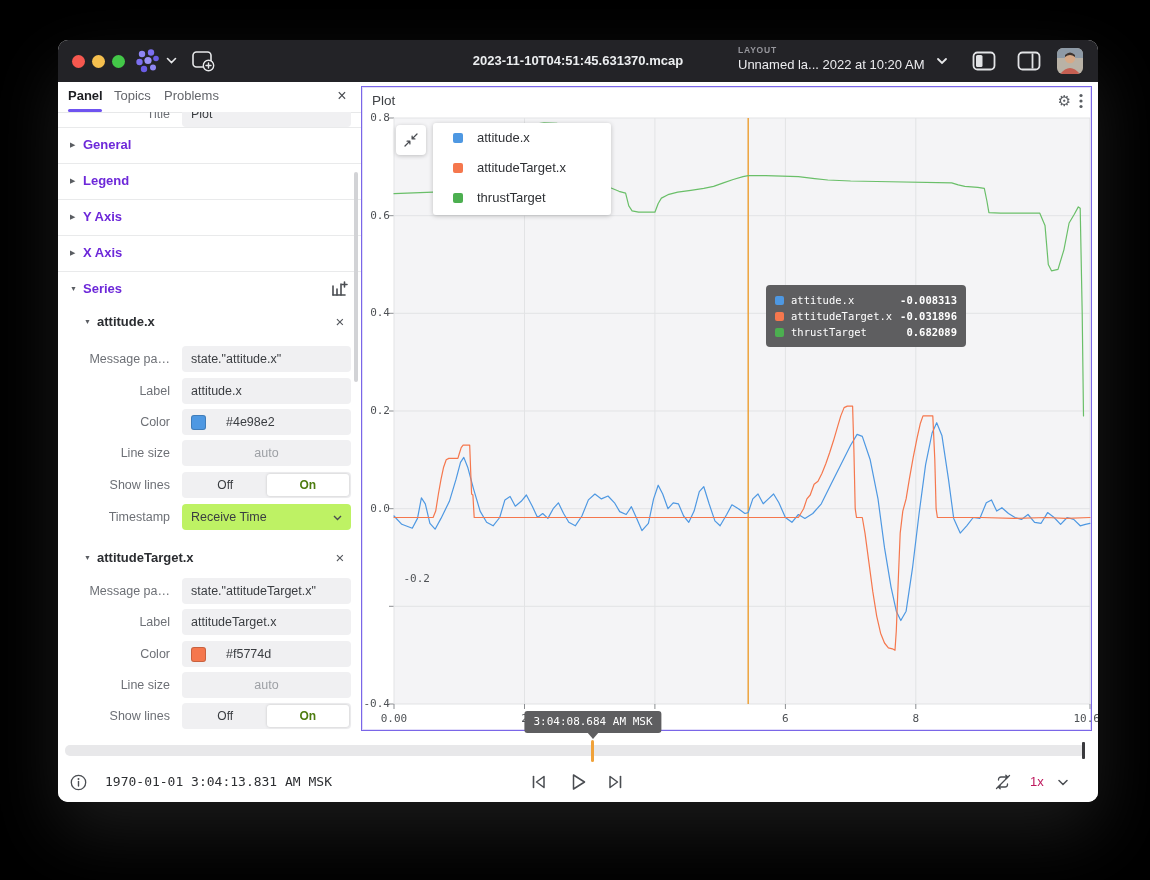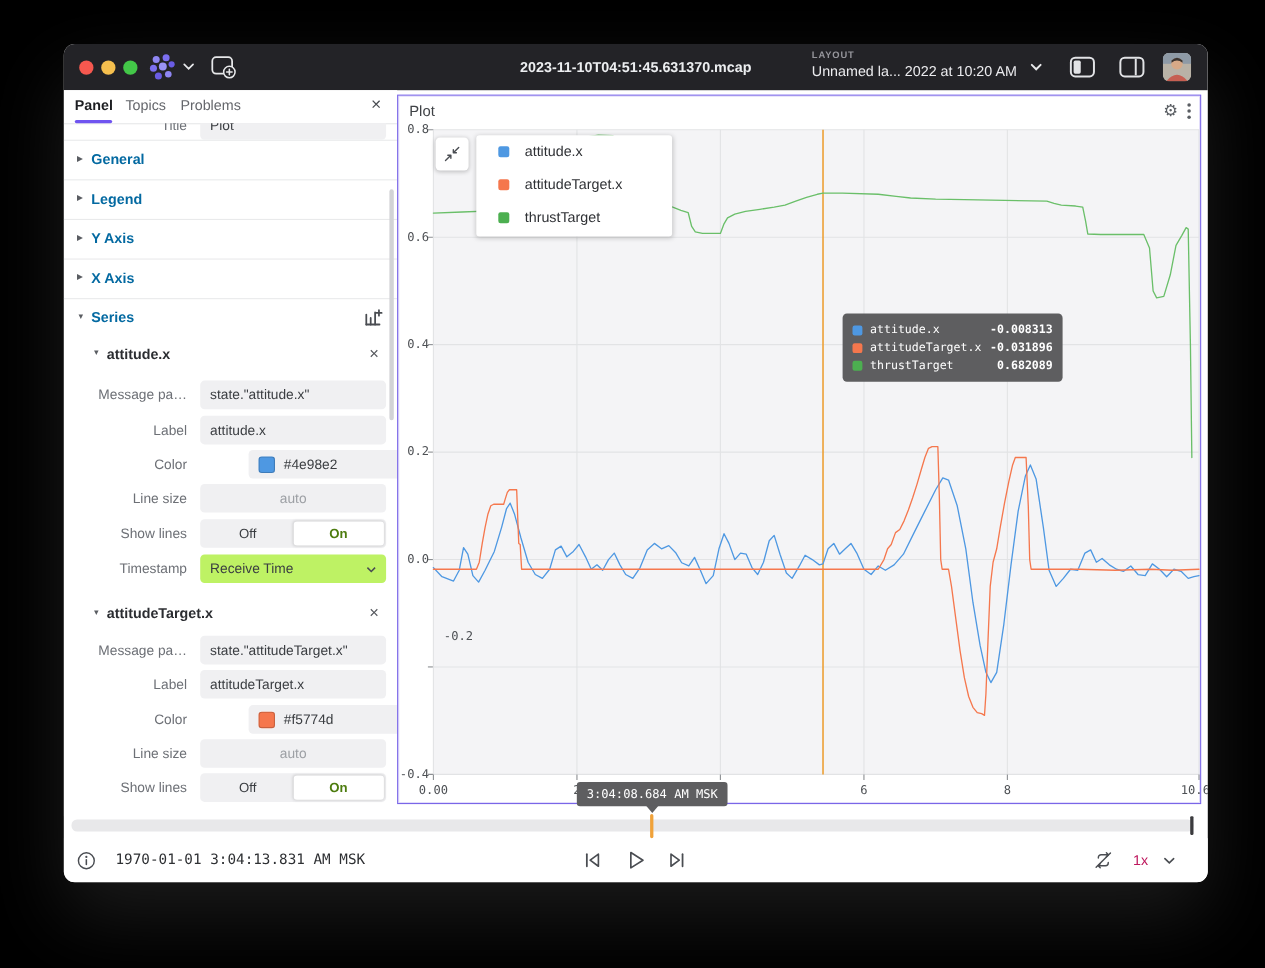--- a/index.html
+++ b/index.html
@@ -21,34 +21,34 @@
   .sidebar{position:absolute;left:0;top:42px;width:303px;bottom:60px;background:#fff;}
   .tabsRow{position:absolute;left:0;top:0;width:100%;height:30px;border-bottom:1px solid #e7e8e9;}
   .tab{position:absolute;top:0;height:27px;line-height:27px;font-size:13px;color:#64666b;cursor:pointer;}
   .tab.active{color:#1d1e22;font-weight:700;}
   .tabUnderline{position:absolute;left:10px;top:27px;width:34px;height:3px;background:#6f54f0;border-radius:2px;}
   .closeX{position:absolute;right:8px;top:3px;width:22px;height:22px;text-align:center;line-height:22px;
     font-size:16px;color:#4a4d52;cursor:pointer;}
   .divider{position:absolute;left:0;width:100%;height:1px;background:#e9eaeb;}
   .sec{position:absolute;left:0;width:100%;height:36px;cursor:pointer;}
   .sec .chev{position:absolute;left:12px;top:0;height:36px;line-height:36px;font-size:7px;color:#5a5d62;}
-  .sec .slabel{position:absolute;left:25px;top:0;height:36px;line-height:36px;font-size:13px;color:#0369a1;font-weight:600;}
+  .sec .slabel{position:absolute;left:25px;top:0;height:36px;line-height:36px;font-size:13px;color:#6d28d9;font-weight:600;}
   .subhead{position:absolute;left:0;width:100%;height:30px;}
   .subhead .chev{position:absolute;left:26px;top:0;height:30px;line-height:30px;font-size:7px;color:#5a5d62;}
   .subhead .slabel{position:absolute;left:39px;top:0;height:30px;line-height:30px;font-size:13px;color:#2b2d31;font-weight:600;}
   .subX{position:absolute;right:10px;top:4px;width:22px;height:22px;text-align:center;line-height:22px;font-size:15px;color:#55585d;cursor:pointer;}
   .frow{position:absolute;left:0;width:100%;height:26px;}
   .flabel{position:absolute;left:0;top:0;width:112px;height:26px;line-height:26px;text-align:right;
     font-size:12.5px;color:#6d7076;overflow:hidden;white-space:nowrap;}
   .finput{position:absolute;left:124px;top:0;width:169px;height:26px;background:#f0f0f2;border-radius:4px;
     line-height:26px;padding:0 9px;box-sizing:border-box;font-size:12.5px;color:#3a3d41;white-space:nowrap;overflow:hidden;}
   .finput.ph{text-align:center;color:#9da0a5;}
   .fselect{background:#bef264;}
   .selCaret{position:absolute;right:9px;top:11px;}
-  .colorWrap{display:flex;align-items:center;gap:8px;margin-left:44px;}
+  .colorWrap{display:flex;align-items:center;gap:20px;}
   .swatchBox{width:15px;height:15px;border-radius:3px;box-shadow:inset 0 0 0 1px rgba(0,0,0,.18);flex:0 0 auto;}
   .segment{position:absolute;left:124px;top:0;width:169px;height:26px;background:#f0f0f2;border-radius:4px;
     display:flex;padding:2px;box-sizing:border-box;}
   .segment .segBtn{flex:1;text-align:center;line-height:22px;font-size:12px;color:#3a3d41;cursor:pointer;border-radius:3px;}
   .segment .segBtn.active{background:#fff;font-weight:700;color:#4d7c0f;box-shadow:0 0 3px rgba(0,0,0,.18);}
   .clipBand{position:absolute;left:0;top:30px;width:100%;height:15px;overflow:hidden;}
   .scrollThumb{position:absolute;left:296px;top:90px;width:4px;height:210px;border-radius:2px;background:#d2d3d6;}
   
   .plotPanel{position:absolute;left:303px;top:46px;width:731px;height:645px;background:#fff;
     border:1px solid #7a66e8;box-shadow:inset 0 0 0 1px rgba(122,102,232,.22);box-sizing:border-box;}

